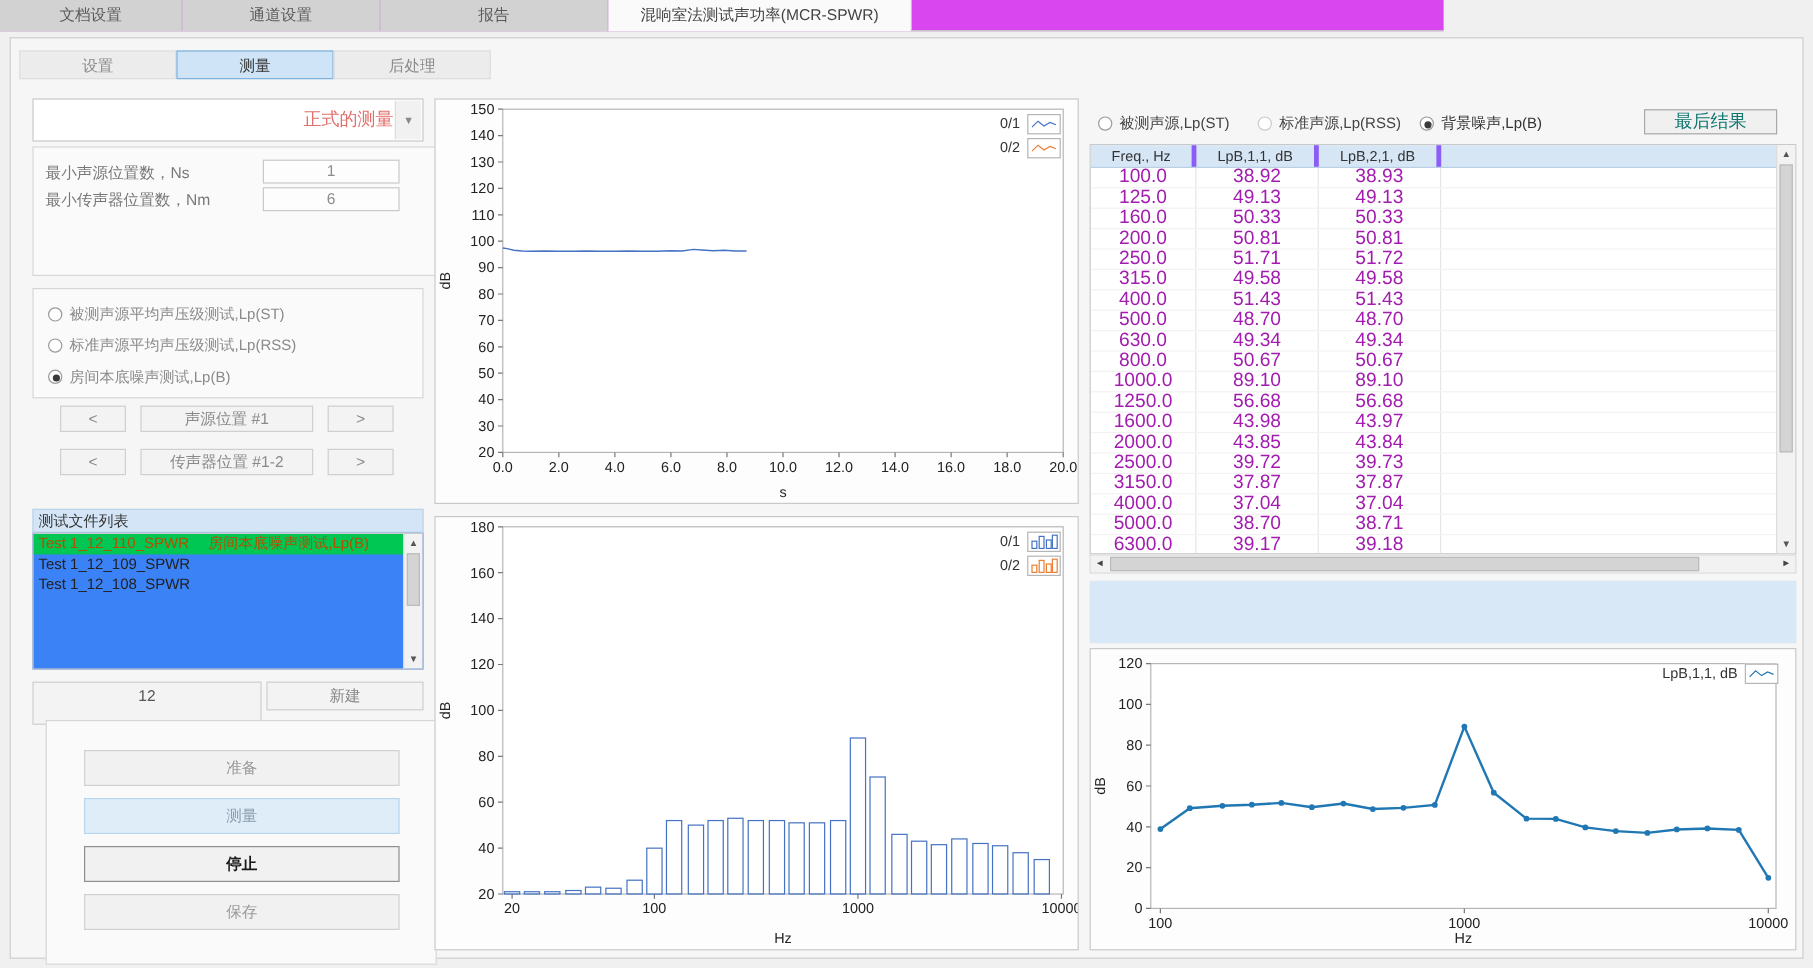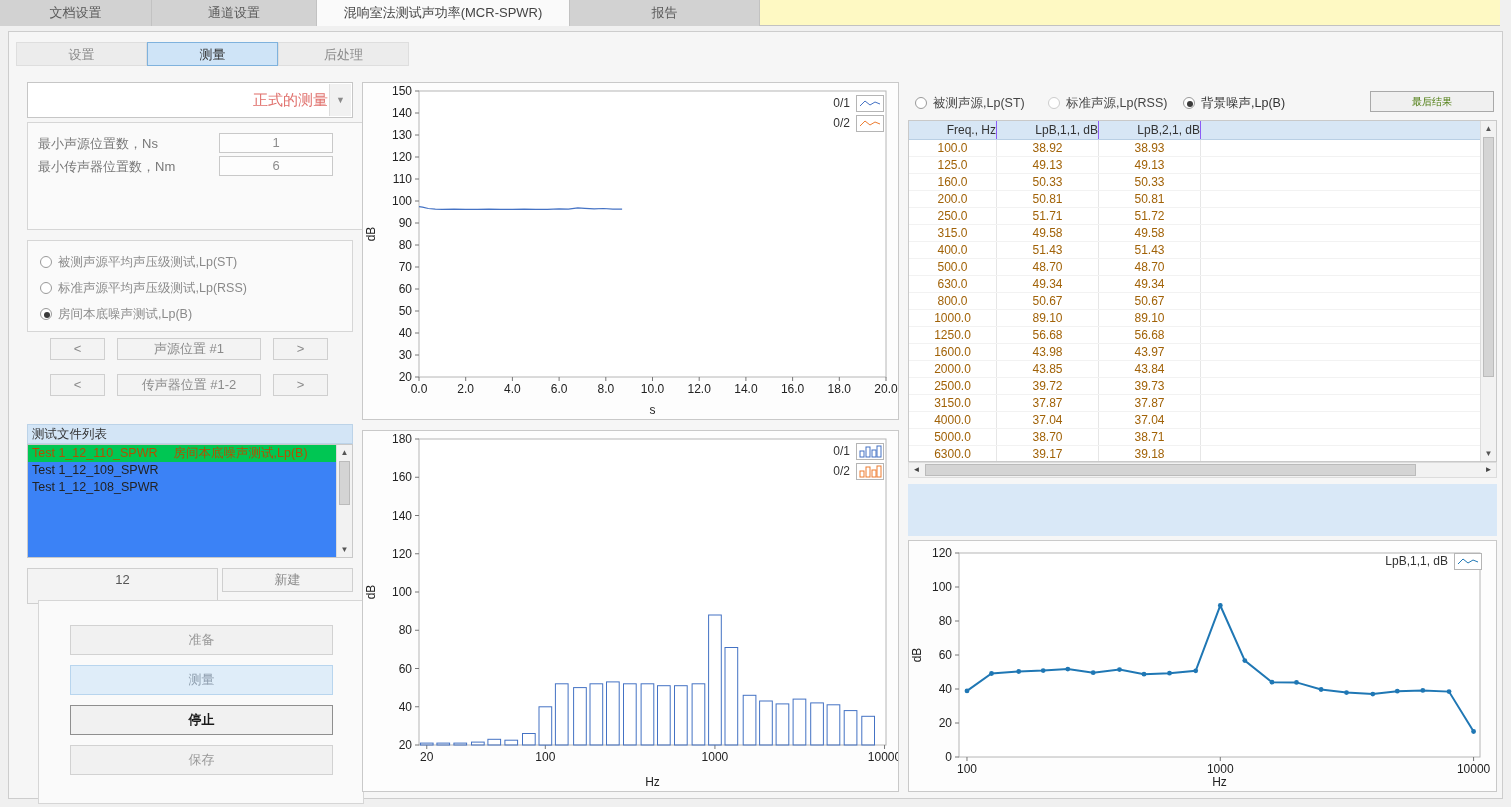--- a/index.html
+++ b/index.html
@@ -1,20 +1,20 @@
 <!DOCTYPE html>
 <html><head>
 <meta charset="utf-8">
 <style>
 *{box-sizing:border-box;margin:0;padding:0;font-family:"Liberation Sans","DejaVu Sans",sans-serif;}
 html,body{width:1511px;height:807px;}
 body{position:relative;background:#f0f0f0;font-size:13px;color:#333;overflow:hidden;}
 
 
-.tabbar{position:absolute;left:0;top:0;width:1500px;height:26px;background:#fef9c3;border-bottom:1px solid #c2c2c2;display:flex;}
+.tabbar{position:absolute;left:0;top:0;width:1203px;height:26px;background:#d946ef;border-bottom:1px solid #c2c2c2;display:flex;}
 .tab{height:26px;line-height:26px;text-align:center;color:#5a5a5a;background:#d2d2d2;border-right:1px solid #c2c2c2;overflow:hidden;white-space:nowrap;}
 .tab.active{background:#fafafa;color:#444;}
 .tw0{width:152px;}.tw1{width:165px;text-align:center;}.tw2{width:253px;}.tw3{width:190px;}
 
 .main-bg{position:absolute;left:8px;top:31px;width:1495px;height:768px;background:#f6f6f6;border:1px solid #cdcdcd;}
 
 
 .subtabs{position:absolute;left:16px;top:42px;display:flex;}
 .subtab{width:131px;height:24px;line-height:23px;text-align:center;background:#ececec;border:1px solid #dedede;color:#8a8a8a;}
 .subtab.active{background:#cfe4f7;border:1px solid #7fb2dd;color:#333;}
@@ -75,44 +75,44 @@
 .cp2{left:362px;top:430px;width:537px;height:362px;}
 .cp3{left:908px;top:540px;width:589px;height:252px;}
 .legend{position:absolute;right:14px;top:10px;}
 .lrow{display:flex;align-items:center;justify-content:flex-end;height:20px;font-size:12px;color:#333;}
 .licon{width:28px;height:17px;border:1px solid #b5b5b5;background:#fff;margin-left:6px;display:inline-flex;align-items:center;justify-content:center;}
 
 
 .src0{left:915px;top:94px;color:#444;}
 .src1{left:1048px;top:94px;color:#444;}
 .src2{left:1183px;top:94px;color:#333;}
-.final-btn{left:1370px;top:91px;width:124px;height:21px;line-height:19px;background:#f0f0f0;border:1px solid #a9a9a9;color:#4d7c0f;font-size:10px;}
+.final-btn{left:1370px;top:91px;width:111px;height:21px;line-height:19px;background:#f0f0f0;border:1px solid #a9a9a9;color:#0f766e;font-size:15px;}
 
 .rtable{position:absolute;left:908px;top:120px;width:589px;height:342px;background:#fff;border:1px solid #c9c9c9;}
 .thead{position:absolute;left:0;top:0;right:16px;height:19px;background:#d7e6f5;border-bottom:1px solid #b9cfe4;display:flex;font-size:12px;color:#333;}
-.hcell{border-right:1px solid #8b5cf6;line-height:18px;text-align:right;}
+.hcell{border-right:4px solid #8b5cf6;line-height:18px;text-align:center;}
 .c0{width:88px;}.c1{width:102px;}.c2{width:102px;}
 .tbody{position:absolute;left:0;top:19px;right:16px;bottom:0;overflow:hidden;}
-.trow{display:flex;height:17px;font-size:12px;color:#a16207;border-bottom:1px solid #f2f2f2;}
+.trow{display:flex;height:17px;font-size:16px;color:#a21caf;border-bottom:1px solid #f2f2f2;}
 .tcell{border-right:1px solid #e6e6e6;line-height:16px;text-align:center;}
 .th-scroll{position:absolute;left:908px;top:462px;width:589px;height:16px;background:#f2f2f2;border:1px solid #dcdcdc;}
 .harr{position:absolute;top:0;width:15px;height:14px;font-size:8px;color:#444;text-align:center;line-height:14px;}
 .harr.l{left:0;}.harr.r{right:0;}
 .hthumb{position:absolute;left:16px;right:80px;top:1px;height:12px;background:#d4d4d4;border:1px solid #bbb;}
 .spacer{position:absolute;left:908px;top:484px;width:589px;height:52px;background:#d9e8f7;}
 svg text{font-family:"Liberation Sans","DejaVu Sans",sans-serif;}
 </style>
 </head>
 <body>
 
 <div class="tabbar">
   <div class="tab tw0">文档设置</div>
   <div class="tab tw1">通道设置</div>
+  <div class="tab tw3">报告</div>
   <div class="tab tw2 active">混响室法测试声功率(MCR-SPWR)</div>
-  <div class="tab tw3">报告</div>
 </div>
 
 <div class="main-bg"></div>
 
 <div class="subtabs">
   <div class="subtab">设置</div>
   <div class="subtab active">测量</div>
   <div class="subtab">后处理</div>
 </div>
 

